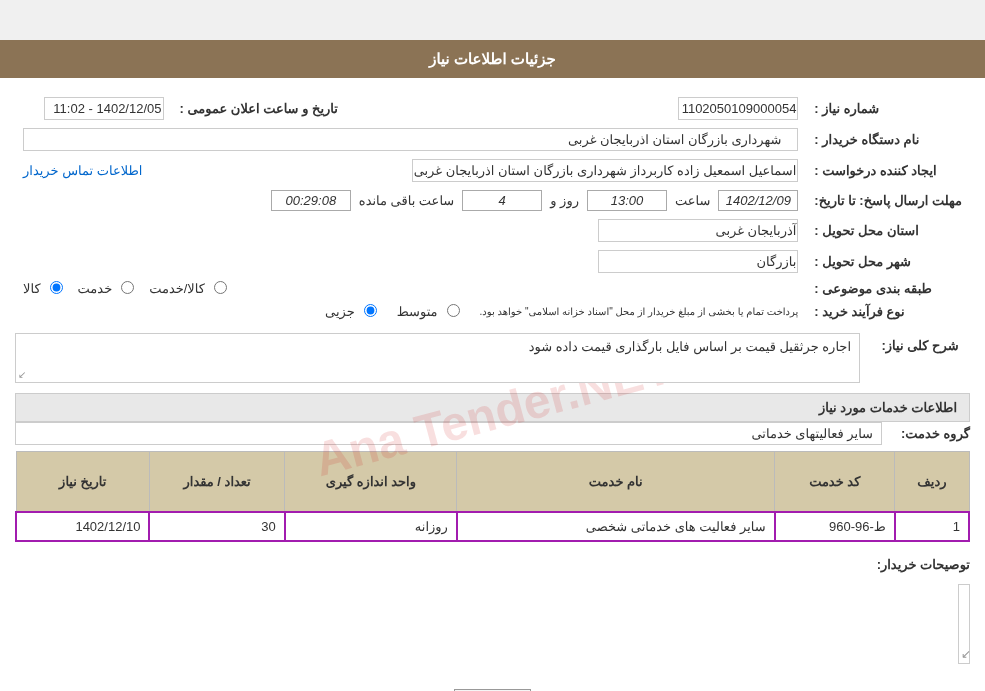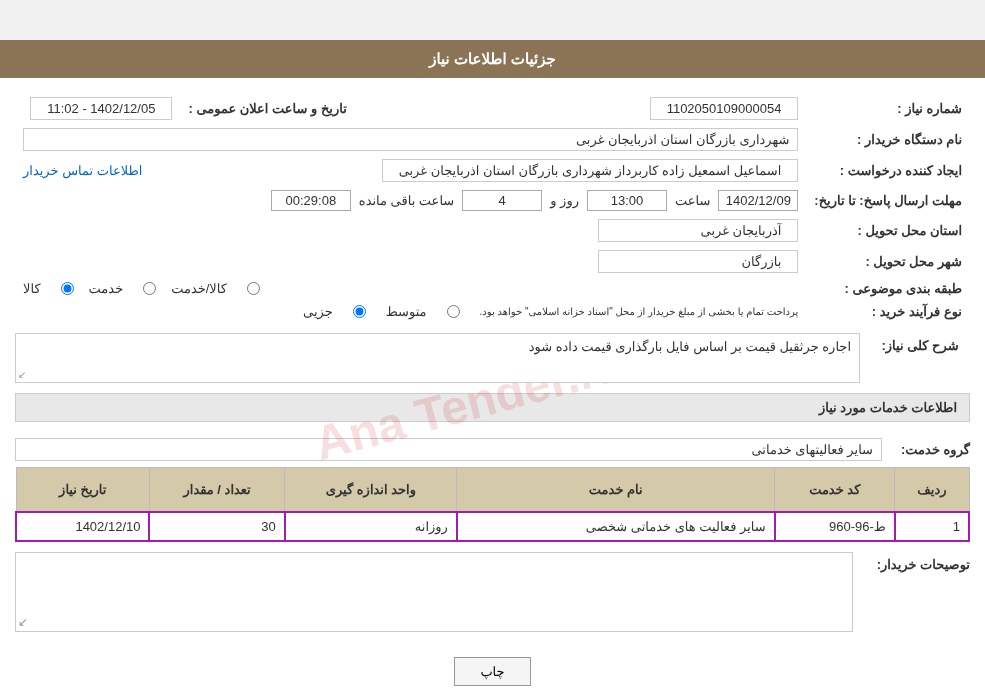--- a/index.html
+++ b/index.html
@@ -31,77 +31,77 @@
     .info-table {
       width: 100%;
       border-collapse: collapse;
       margin-bottom: 10px;
     }
     .info-table td {
       padding: 4px 8px;
       vertical-align: middle;
     }
     .label-cell {
-      text-align: right;
+      text-align: left;
       white-space: nowrap;
       font-weight: bold;
       width: 120px;
     }
     .value-cell {
       text-align: right;
     }
     .input-box {
       border: 1px solid #ccc;
       background: #fff;
-      padding: 3px 16px;
+      padding: 3px 1px;
       min-width: 120px;
       display: inline-block;
       text-align: right;
     }
     .input-box-wide {
       border: 1px solid #ccc;
       background: #fff;
-      padding: 3px 8px;
+      padding: 3px 16px;
       width: 100%;
       display: block;
       text-align: right;
     }
     .blue-link {
       color: #0066cc;
       cursor: pointer;
     }
     .radio-group {
       display: flex;
       align-items: center;
       gap: 15px;
       justify-content: flex-end;
     }
     .radio-item {
       display: flex;
-      align-items: center;
-      gap: 20px;
+      align-items: flex-start;
+      gap: 9px;
     }
     .section-sub-title {
       background: #e8e8e8;
       border: 1px solid #ccc;
       padding: 6px 12px;
       font-weight: bold;
-      margin-bottom: 16px;
+      margin-bottom: 0;
       margin-top: 10px;
       font-size: 13px;
     }
     .services-table {
       width: 100%;
       border-collapse: collapse;
       margin-bottom: 10px;
     }
     .services-table th {
       background: #d4c9a8;
       border: 1px solid #bbb;
-      padding: 14px 8px;
+      padding: 22px 8px;
       text-align: center;
       font-weight: bold;
     }
     .services-table td {
       border: 2px solid #a21caf;
       padding: 6px 8px;
       text-align: right;
     }
     .description-box {
       border: 1px solid #ccc;
@@ -114,22 +114,23 @@
     .description-resize {
       position: absolute;
       bottom: 2px;
       left: 2px;
       color: #999;
       font-size: 12px;
     }
     .buyer-desc-row {
       display: flex;
       align-items: flex-start;
-      gap: 24px;
+      gap: 12px;
       margin-bottom: 10px;
+      flex-direction: column;
     }
     .buyer-desc-label {
       font-weight: bold;
       white-space: nowrap;
       padding-top: 5px;
     }
     .button-bar {
       text-align: center;
       padding: 15px;
       display: flex;
@@ -151,20 +152,21 @@
       background: #f5f5f5;
       border-color: #aaa;
     }
     .inline-box {
       border: 1px solid #aaa;
       background: #fff;
       padding: 2px 6px;
       display: inline-block;
       min-width: 80px;
       text-align: center;
+      font-style: italic;
     }
     .timer-row {
       display: flex;
       align-items: center;
       gap: 8px;
       direction: rtl;
     }
     .process-type-row {
       display: flex;
       align-items: center;

